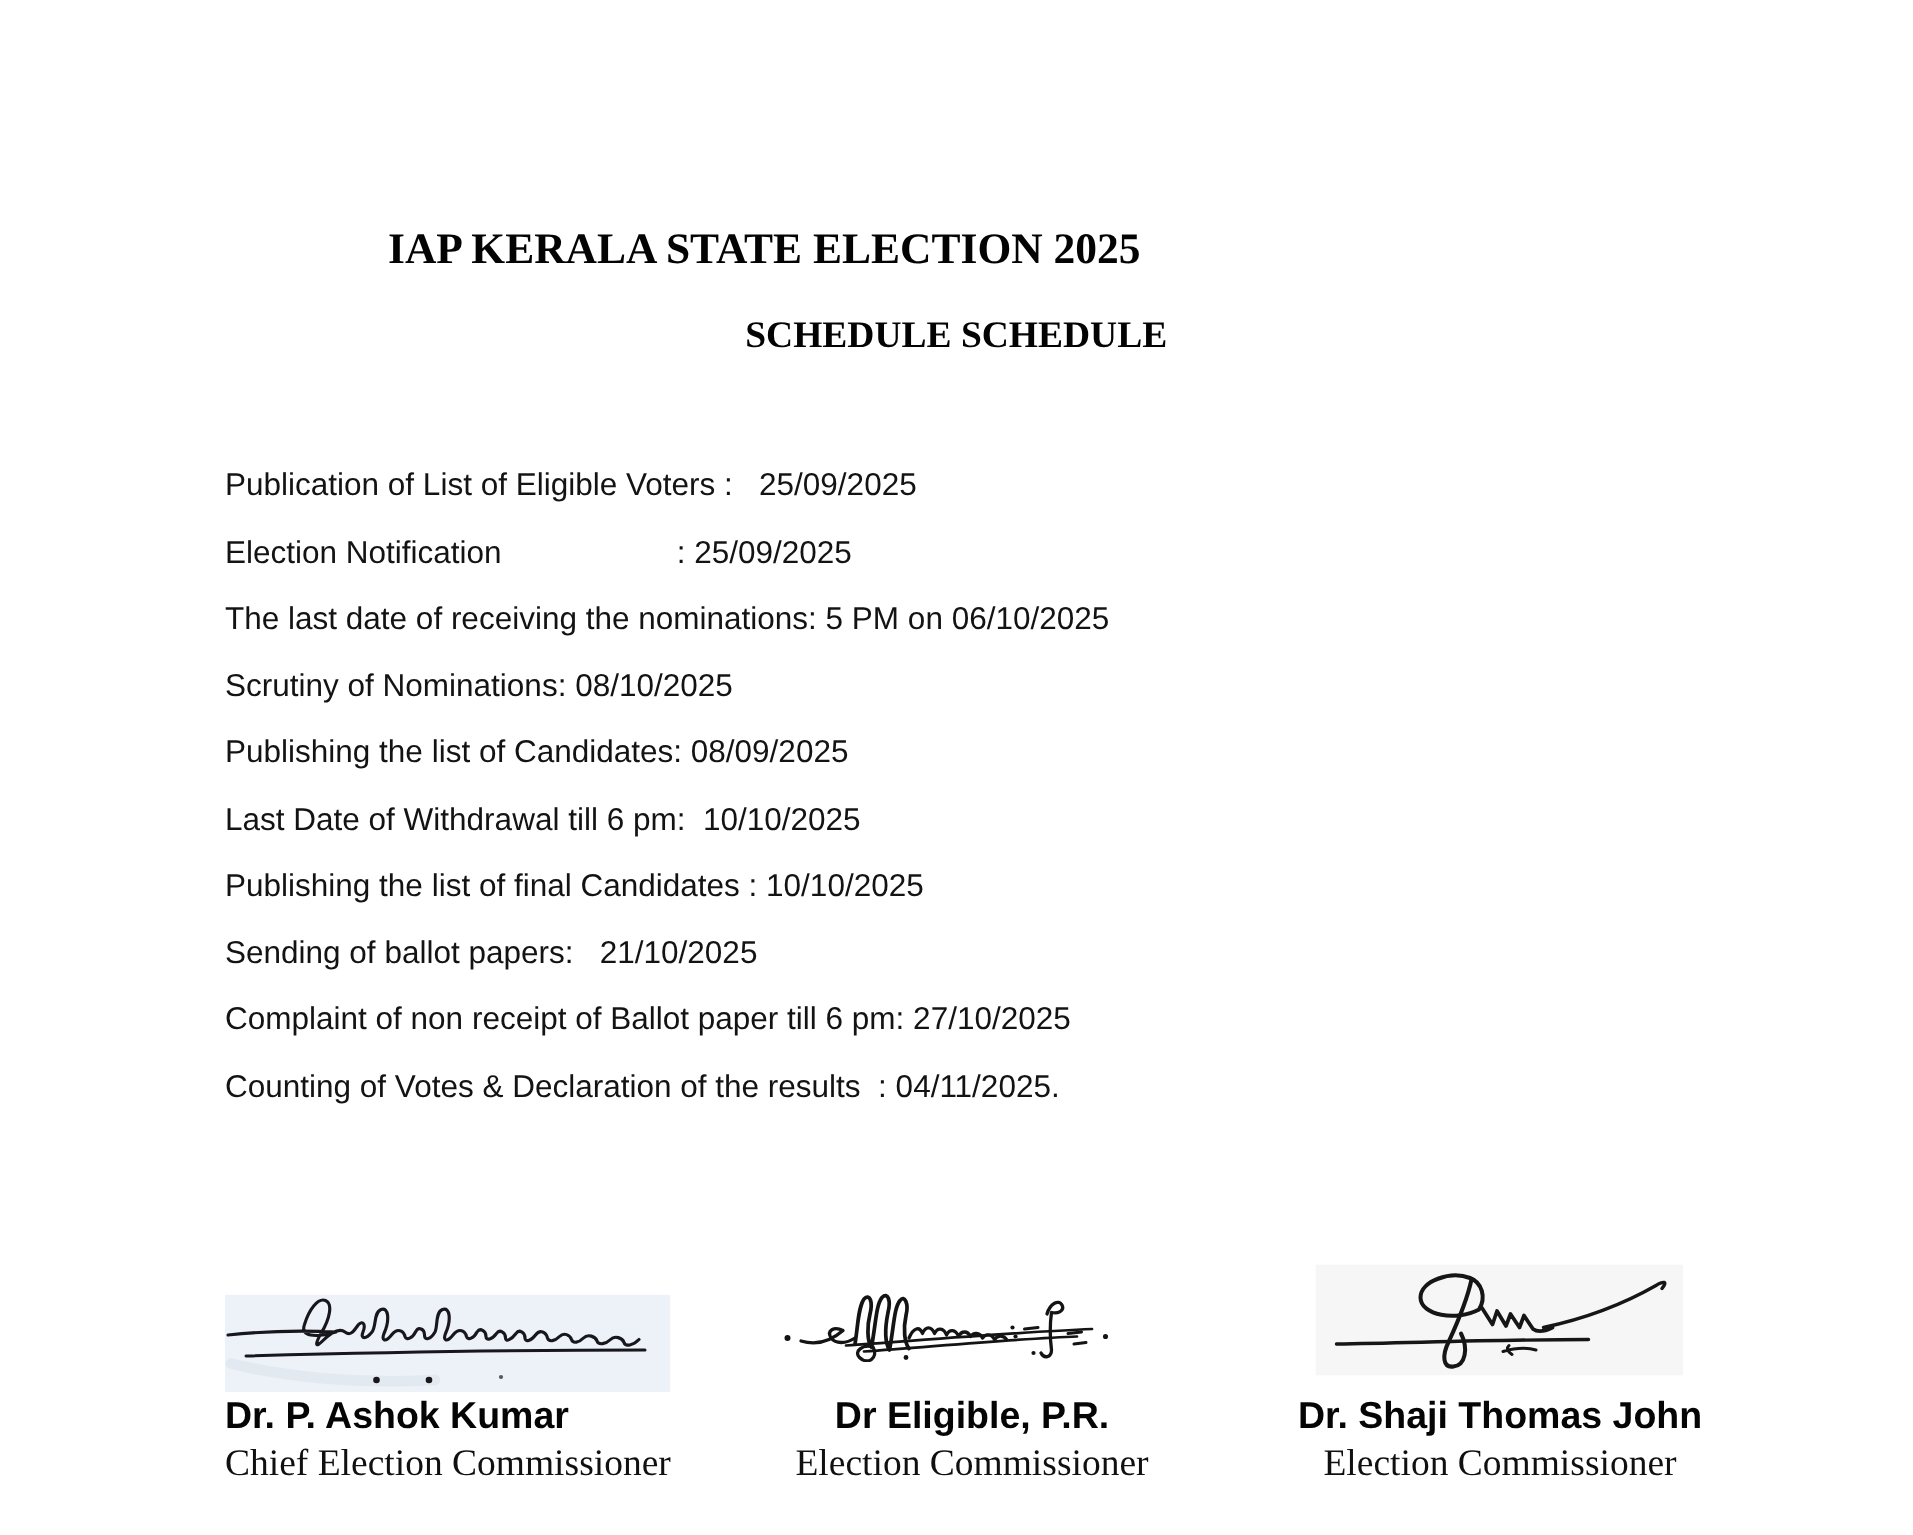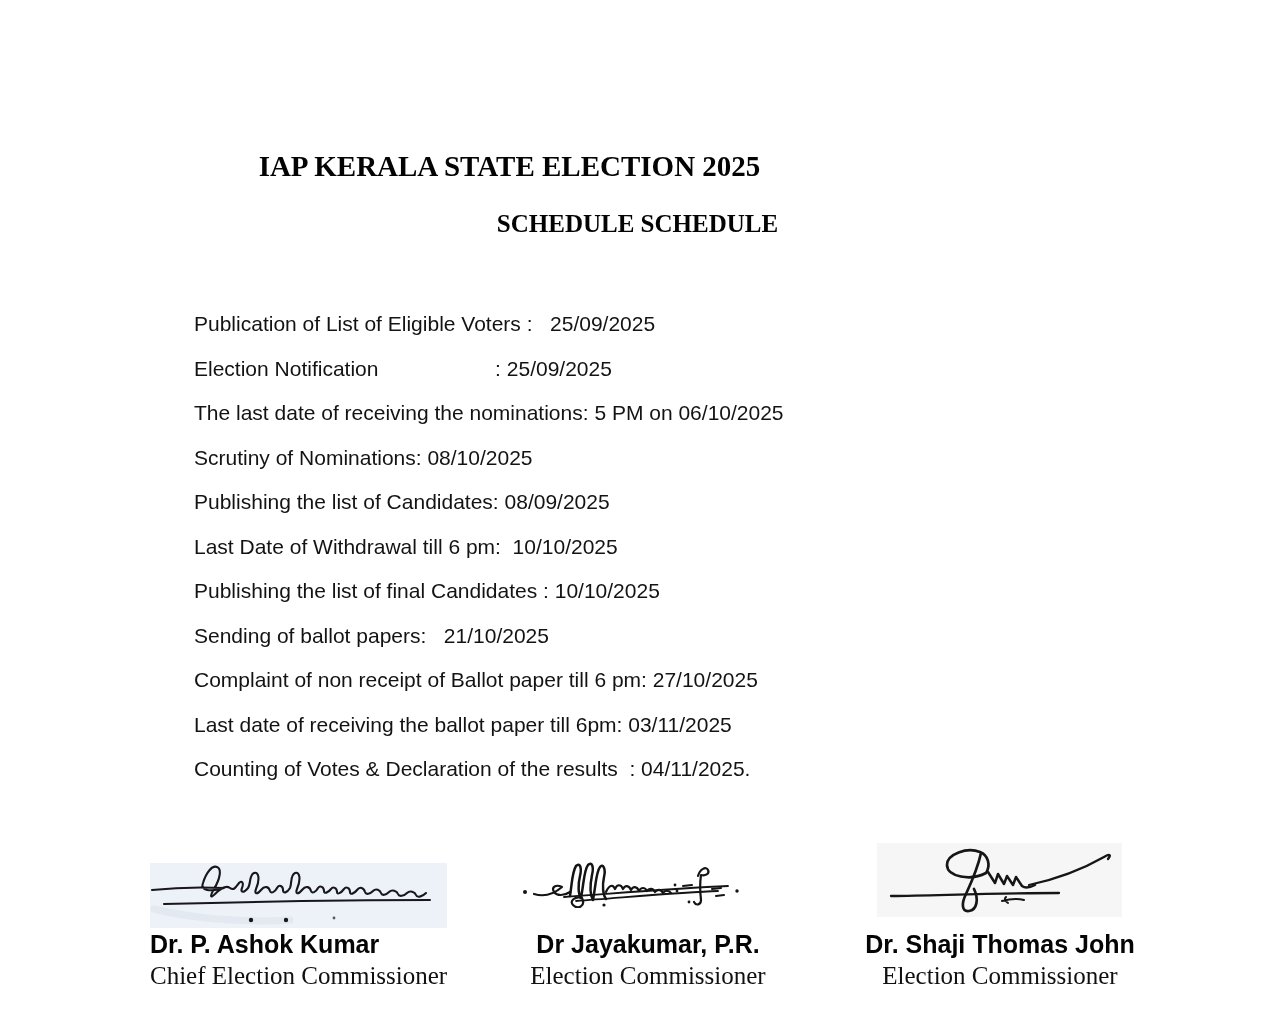--- a/index.html
+++ b/index.html
@@ -24,21 +24,21 @@
     position: absolute; left: 0; top: 210px; width: 1275px;
     margin: 0; text-align: center;
     font-family: "Liberation Serif", serif;
     font-weight: bold; font-size: 25px; line-height: 28px;
     color: #030303;
   }
 
   .schedule {
     position: absolute; left: 150px; top: 302px;
     font-family: "Liberation Sans", sans-serif;
-    font-size: 21px; color: #131313; margin-left: 44px;
+    font-size: 21px; color: #131313;
   }
   .schedule .line {
     white-space: pre;
     height: 44.5px; line-height: 44.5px;
   }
 
   .sig-svg { position: absolute; display: block; }
   #sig1 { left: 150px; top: 863px; }
   #sig2 { left: 520px; top: 856px; }
   #sig3 { left: 877px; top: 843px; }
@@ -67,21 +67,20 @@
   <div class="schedule">
     <div class="line">Publication of List of Eligible Voters :   25/09/2025</div>
     <div class="line">Election Notification                    : 25/09/2025</div>
     <div class="line">The last date of receiving the nominations: 5 PM on 06/10/2025</div>
     <div class="line">Scrutiny of Nominations: 08/10/2025</div>
     <div class="line">Publishing the list of Candidates: 08/09/2025</div>
     <div class="line">Last Date of Withdrawal till 6 pm:  10/10/2025</div>
     <div class="line">Publishing the list of final Candidates : 10/10/2025</div>
     <div class="line">Sending of ballot papers:   21/10/2025</div>
     <div class="line">Complaint of non receipt of Ballot paper till 6 pm: 27/10/2025</div>
-    <div class="line">Last date of receiving the ballot paper till 6pm: 03/11/2025</div>
     <div class="line">Counting of Votes &amp; Declaration of the results  : 04/11/2025.</div>
   </div>
 
   <svg id="sig1" class="sig-svg" width="297" height="65" viewBox="0 0 297 65">
     <rect x="0" y="0" width="297" height="65" fill="#edf2f8"></rect>
     <path d="M4,46 C40,55 90,60 140,57" stroke="#d9dfe9" stroke-width="7" fill="none" opacity="0.5" stroke-linecap="round"></path>
     <g stroke="#17171c" fill="none" stroke-linecap="round" stroke-linejoin="round">
       <path stroke-width="2.1" d="M2,27 C30,24 52,24 74,25 C60,29 50,28 53,20 C56,10 62,2 67,4 C72,6 70,16 64,26 C60,33 60,36 65,31 C71,25 76,22 80,25 C84,28 86,24 89,20 C92,17 94,20 92,25 C90,30 94,30 98,25 C101,21 99,12 104,10 C109,8 110,17 106,26 C104,31 107,32 111,27 C115,22 119,24 120,28 C121,31 125,29 127,25 C129,21 133,23 133,27 C133,31 137,30 140,25 C142,21 140,12 145,10 C150,8 151,17 147,26 C145,31 148,32 152,27 C156,22 160,24 161,28 C162,31 166,29 168,25 C170,22 174,24 174,28 C174,31 178,30 181,26 C183,23 187,25 187,29 C187,32 191,30 194,26 C196,23 200,25 200,29 C200,32 204,31 207,27 C210,23 214,25 215,29 C216,32 220,31 223,28 C226,25 230,27 231,30 C232,33 236,32 239,29 C242,26 247,28 248,31 C249,34 254,33 257,30 C260,27 265,29 266,32 C267,35 272,34 276,30"></path>
       <path stroke-width="2" d="M14,41 C90,39 200,37 280,37"></path>
     </g>
@@ -126,21 +125,21 @@
       <path stroke-width="2" d="M147,57 C140,55 132,56 125,58 M131,60 C128,58 127,56 129,54"></path>
     </g>
   </svg>
 
   <div class="sig-block" id="sig-block-1">
     <div class="sig-name">Dr. P. Ashok Kumar</div>
     <div class="sig-role">Chief Election Commissioner</div>
   </div>
 
   <div class="sig-block" id="sig-block-2">
-    <div class="sig-name">Dr Jayakumar, P.R.</div>
+    <div class="sig-name">Dr Eligible, P.R.</div>
     <div class="sig-role">Election Commissioner</div>
   </div>
 
   <div class="sig-block" id="sig-block-3">
     <div class="sig-name">Dr. Shaji Thomas John</div>
     <div class="sig-role">Election Commissioner</div>
   </div>
 
 </div>
 

